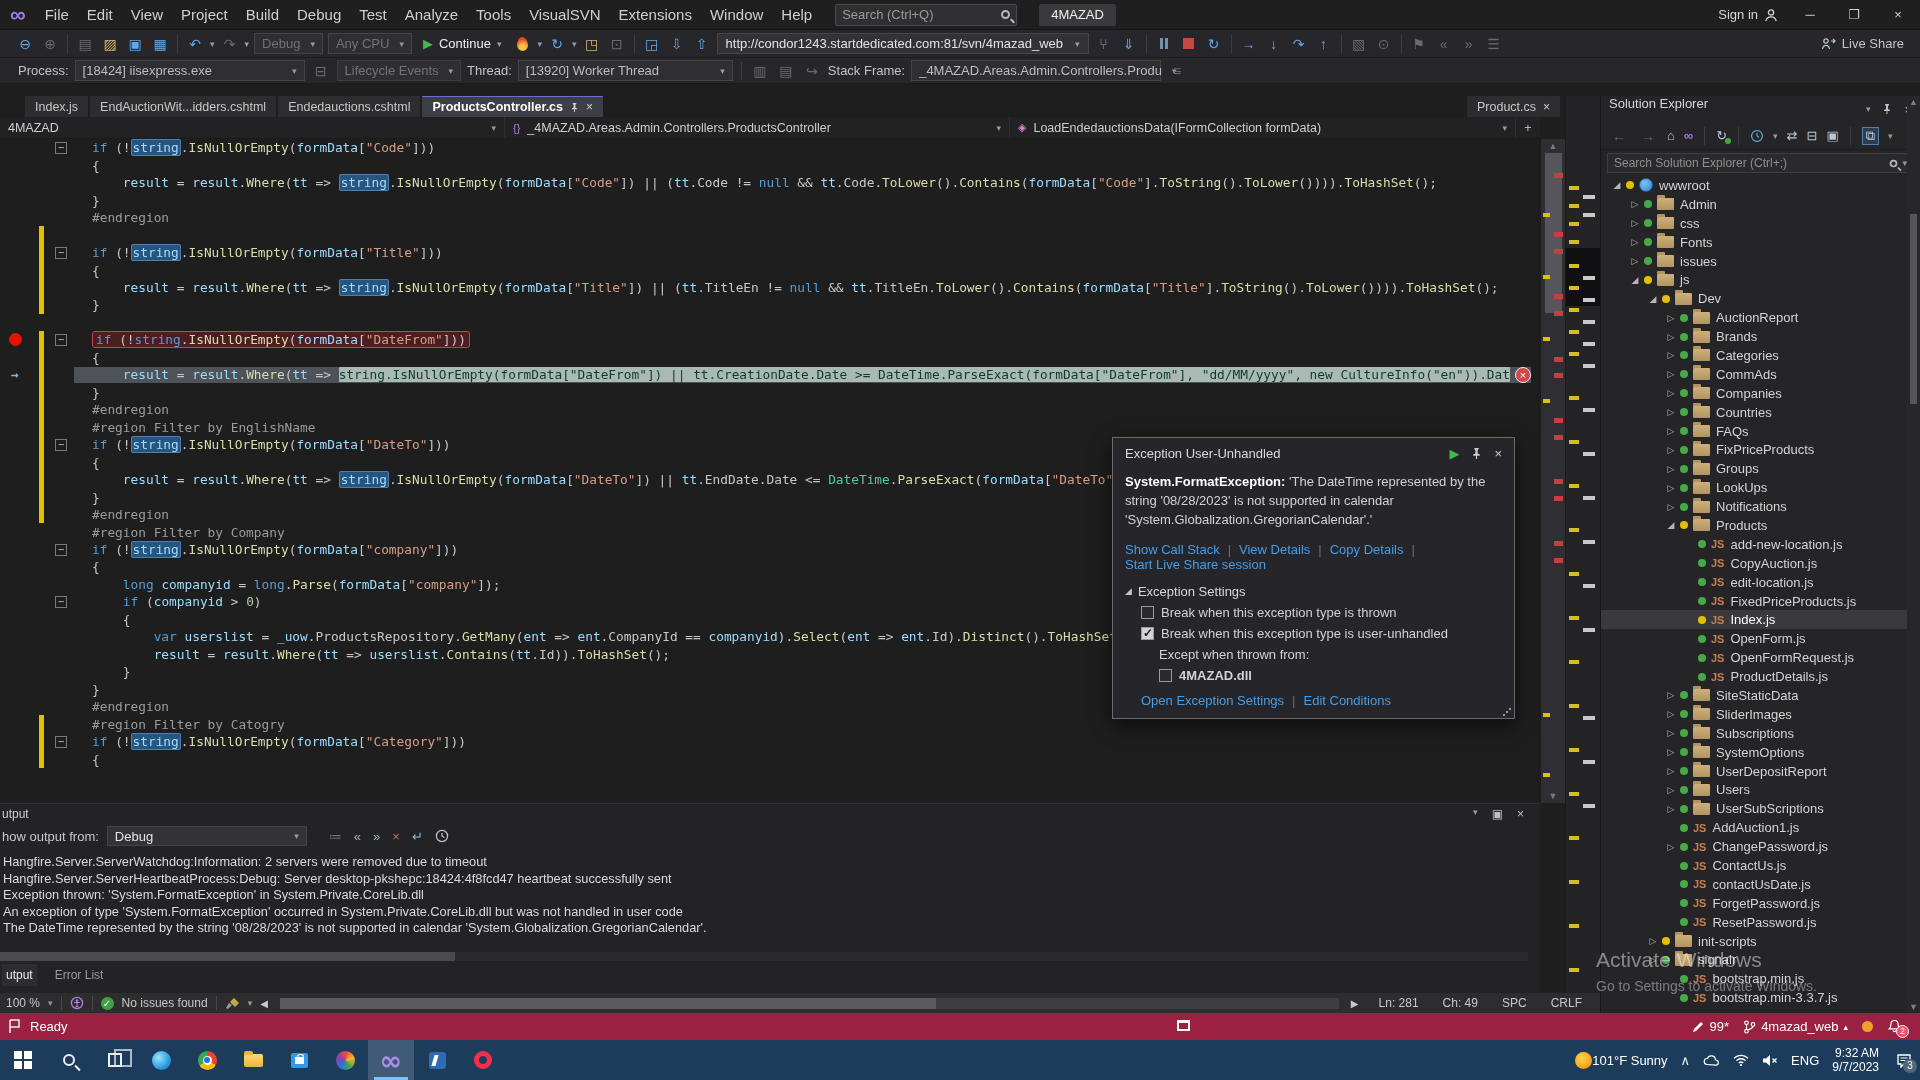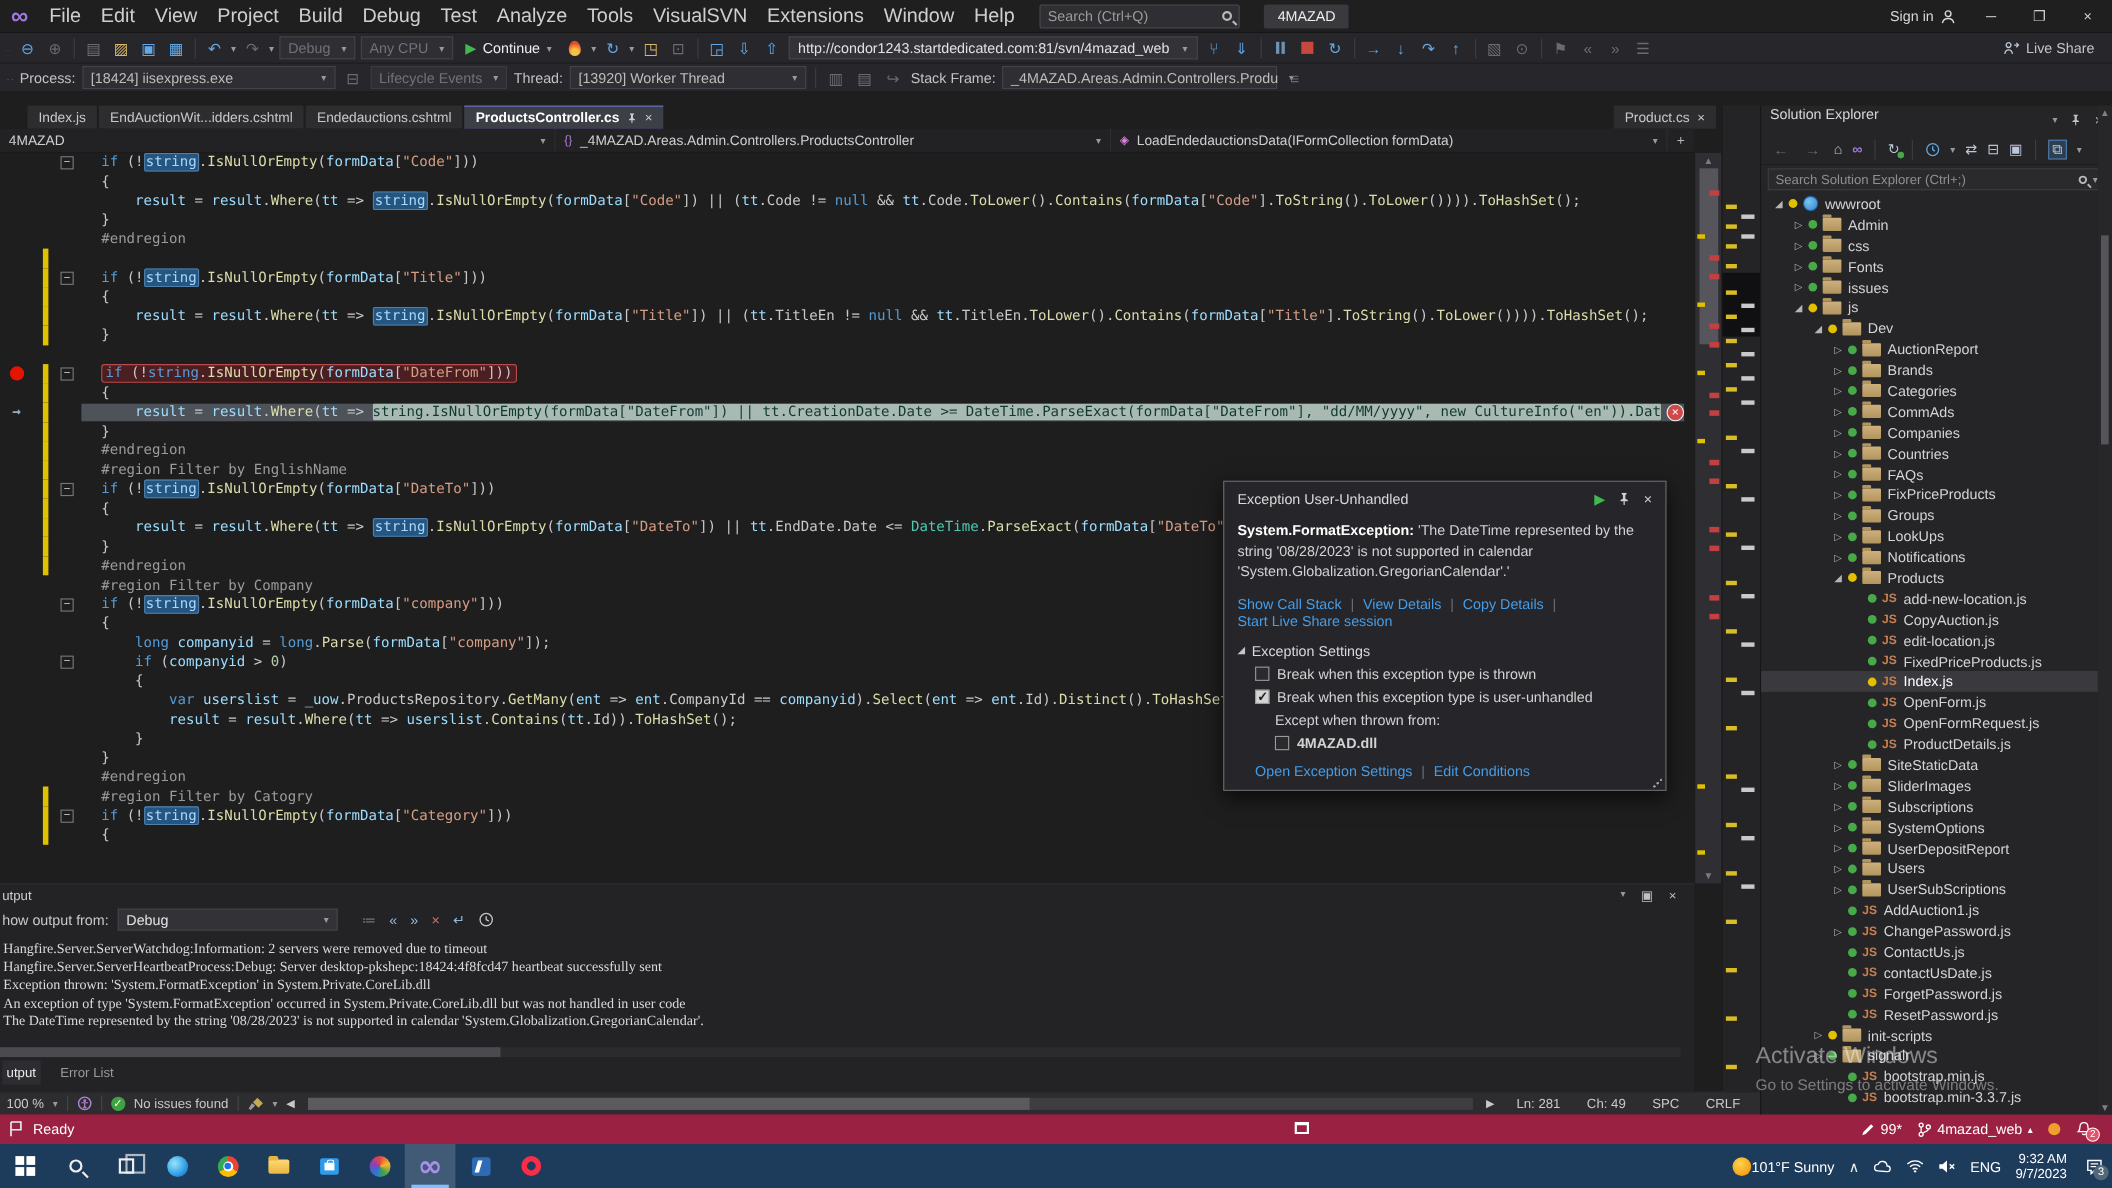--- a/index.html
+++ b/index.html
@@ -4,21 +4,21 @@
 <style>
   *{box-sizing:border-box;margin:0;padding:0}
   html,body{background:#000}
   body{font-family:"Liberation Sans",sans-serif;-webkit-font-smoothing:antialiased}
   #screen{position:relative;width:1920px;height:1080px;background:#1e1e1e;overflow:hidden;color:#ccc;font-size:13px}
   .abs{position:absolute}
 
   
   #titlebar{left:0;top:0;width:1920px;height:30px;background:#1f1f20;display:flex;align-items:center;border-bottom:1px solid #161616}
   .vslogo{color:#a07ae0;font-size:22px;font-weight:bold;padding:0 10px;line-height:26px}
-  .menu-item{padding:0 9px;color:#cfcfcf;font-size:18px;cursor:default}
+  .menu-item{padding:0 9px;color:#cfcfcf;font-size:15px;cursor:default}
   .searchbox{margin-left:14px;width:182px;height:22px;background:#2f2f33;border:1px solid #4a4a50;border-radius:2px;display:flex;align-items:center;padding:0 6px;color:#9a9a9a}
   .searchbox .mag{margin-left:auto}
   .mag{display:inline-block;width:9px;height:9px;border:2px solid #b9b9b9;border-radius:50%;position:relative}
   .mag::after{content:"";position:absolute;width:5px;height:2px;background:#b9b9b9;transform:rotate(45deg);left:7px;top:8px}
   .solbadge{margin-left:22px;background:#3a3a3e;color:#eee;height:22px;line-height:22px;padding:0 12px;border-radius:2px}
   .tb-right{margin-left:auto;display:flex;align-items:center;gap:10px;padding-right:0}
   .signin{display:flex;align-items:center;gap:6px;color:#d6d6d6}
   .winbtns{display:flex}
   .winbtn{width:44px;height:29px;display:flex;align-items:center;justify-content:center;color:#cfcfcf;font-size:13px}
 
@@ -123,21 +123,21 @@
   
   #outputpanel{left:0;top:803px;width:1540px;height:189px;background:#232326;border-top:1px solid #2e2e33}
   .op-title{height:18px;display:flex;align-items:center;padding:2px 6px 0 2px;color:#cfcfcf;font-size:12px}
   .op-ticons{margin-left:auto;display:flex;gap:14px;color:#c0c0c0;padding-right:10px}
   .op-bar{height:28px;display:flex;align-items:center;gap:8px;padding:0 2px;color:#c8c8c8}
   .op-dd{width:200px;height:20px;background:#333337;border:1px solid #434349;display:flex;align-items:center;padding:0 7px;color:#e3e3e3}
   .op-dd .car{margin-left:auto;font-size:9px;color:#9a9a9a}
   .op-icons{display:flex;align-items:center;gap:12px;margin-left:14px;color:#8fb7df}
   .op-icons .g{color:#6f6f76}
   .op-lines{padding-top:4px}
-  .oline{font-family:Liberation Serif, serif;font-size:12.8px;line-height:16.6px;color:#dadada;white-space:pre;padding-left:3px}
+  .oline{font-family:Liberation Sans, sans-serif;font-size:12.8px;line-height:16.6px;color:#dadada;white-space:pre;padding-left:3px}
   .op-hscroll{position:absolute;left:0;top:148px;width:1528px;height:9px;background:#2b2b2e}
   .op-hthumb{width:455px;height:9px;background:#4a4a4f}
   .op-tabs{position:absolute;left:0;top:160px;display:flex;gap:14px;align-items:flex-start;padding-left:2px}
   .op-tab{color:#9a9a9a;font-size:12px;padding:4px 4px}
   .op-tab.active{color:#ececec;background:#2d2d31}
 
   
   #statusrow{left:0;top:992px;width:1600px;height:21px;background:#2d2d30;display:flex;align-items:center;gap:8px;padding:0 6px;font-size:12px;color:#c8c8c8;border-top:1px solid #222}
   .st-sep{width:1px;height:14px;background:#47474c}
   .okdot{width:13px;height:13px;border-radius:50%;background:#3fa344;color:#fff;font-size:10px;line-height:13px;text-align:center;display:inline-block}

